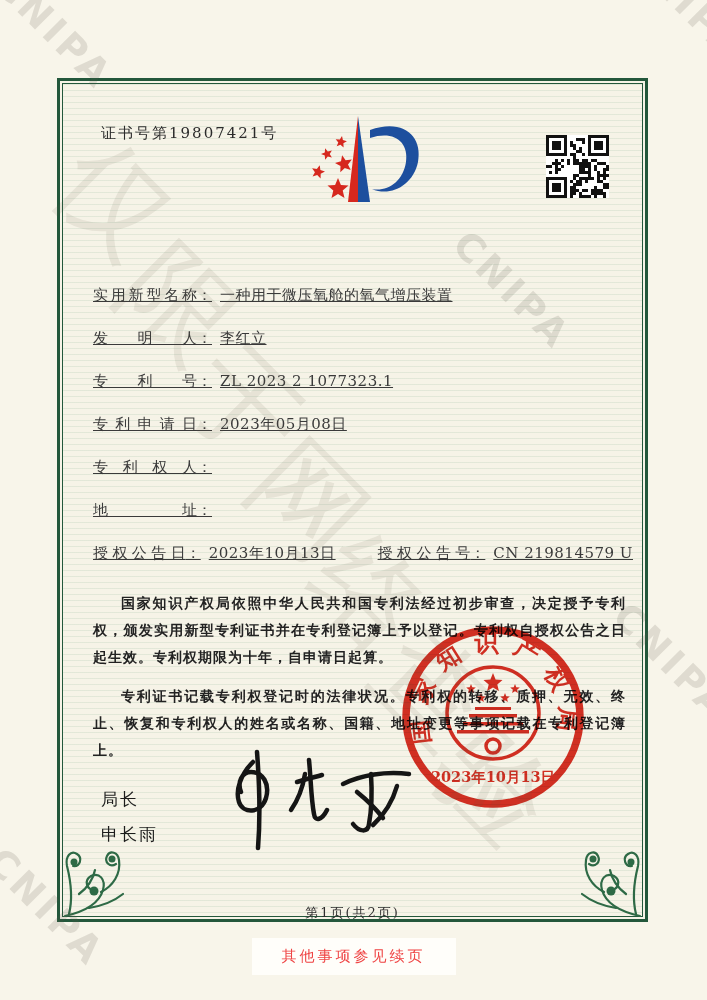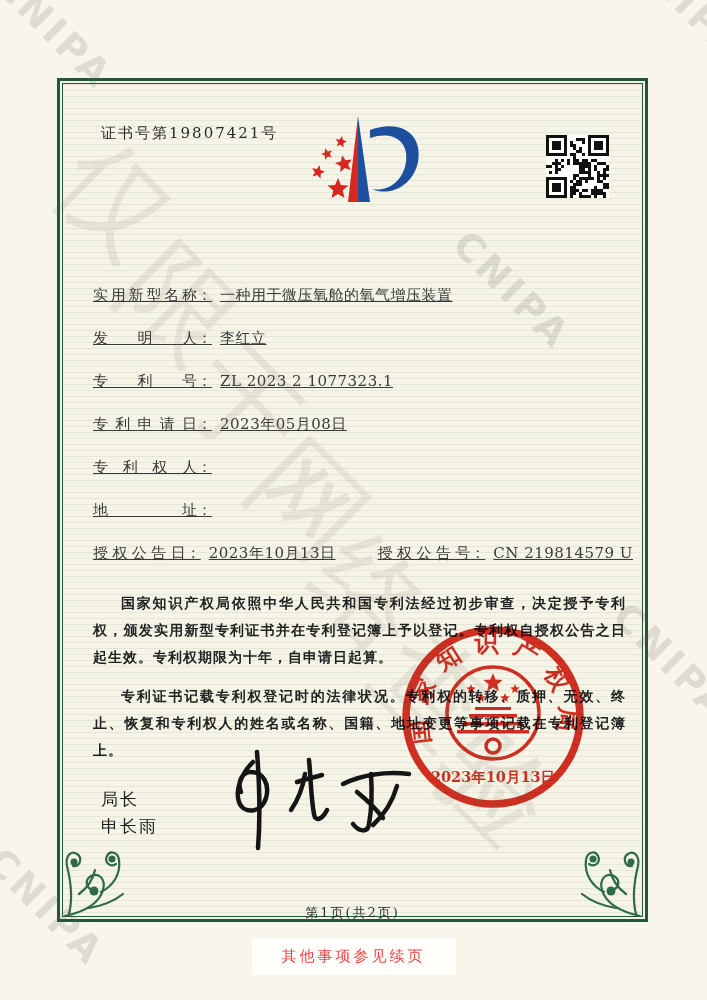--- a/index.html
+++ b/index.html
@@ -41,21 +41,21 @@
   .colon{margin:0 8px 0 0;}
   .fvalue{letter-spacing:.5px;}
   .grant-pair2{margin-left:42px;}
   .paras{
     position:absolute;left:30px;top:494px;width:533px;
     font-size:14px;line-height:27px;letter-spacing:1px;color:#222;text-align:justify;
   }
   .paras p{margin:12px 0 7px 0;text-indent:2em;font-weight:bold;}
   .signer{position:absolute;left:38px;top:704px;font-size:17px;color:#1c1c1c;
     font-family:"DejaVu Sans","Liberation Sans",sans-serif;}
-  .signer div{margin-bottom:4px;letter-spacing:2px;}
+  .signer div{margin-bottom:12px;letter-spacing:2px;}
   .signature{position:absolute;left:138px;top:660px;width:230px;height:115px;}
   .page-no{
     position:absolute;left:0;top:820px;width:100%;text-align:center;
     font-size:13px;letter-spacing:2px;color:#2e2e2e;
   }
   .ornament{position:absolute;width:86px;height:92px;bottom:-4px;}
   .orn-left{left:-4px;}
   .orn-right{right:-4px;transform:scaleX(-1);}
   
   .seal{

